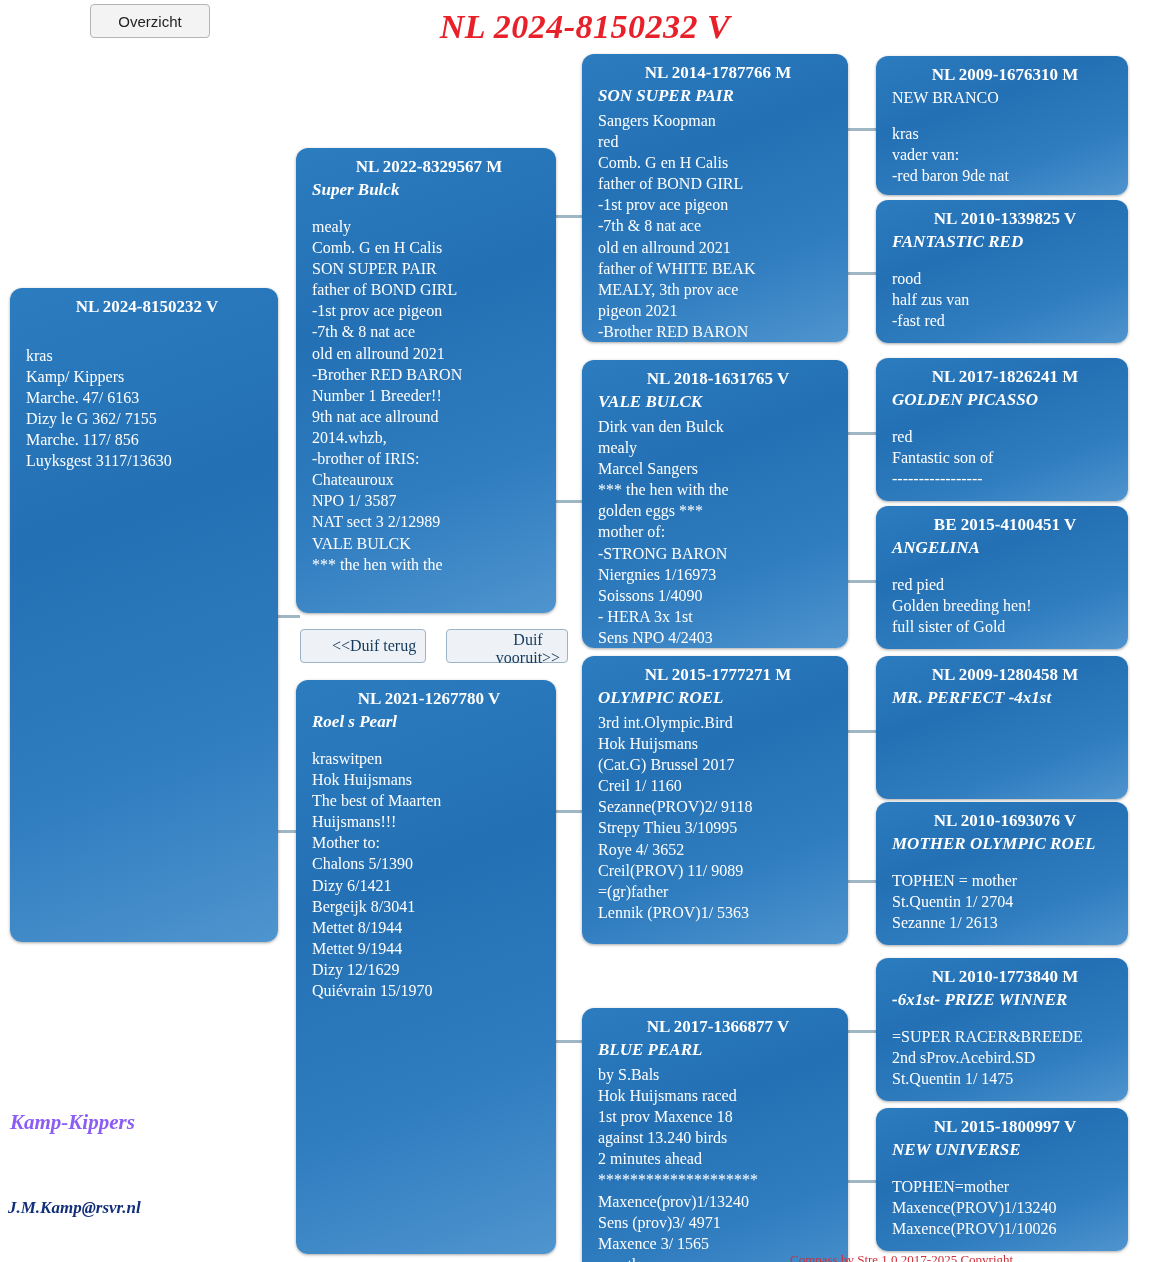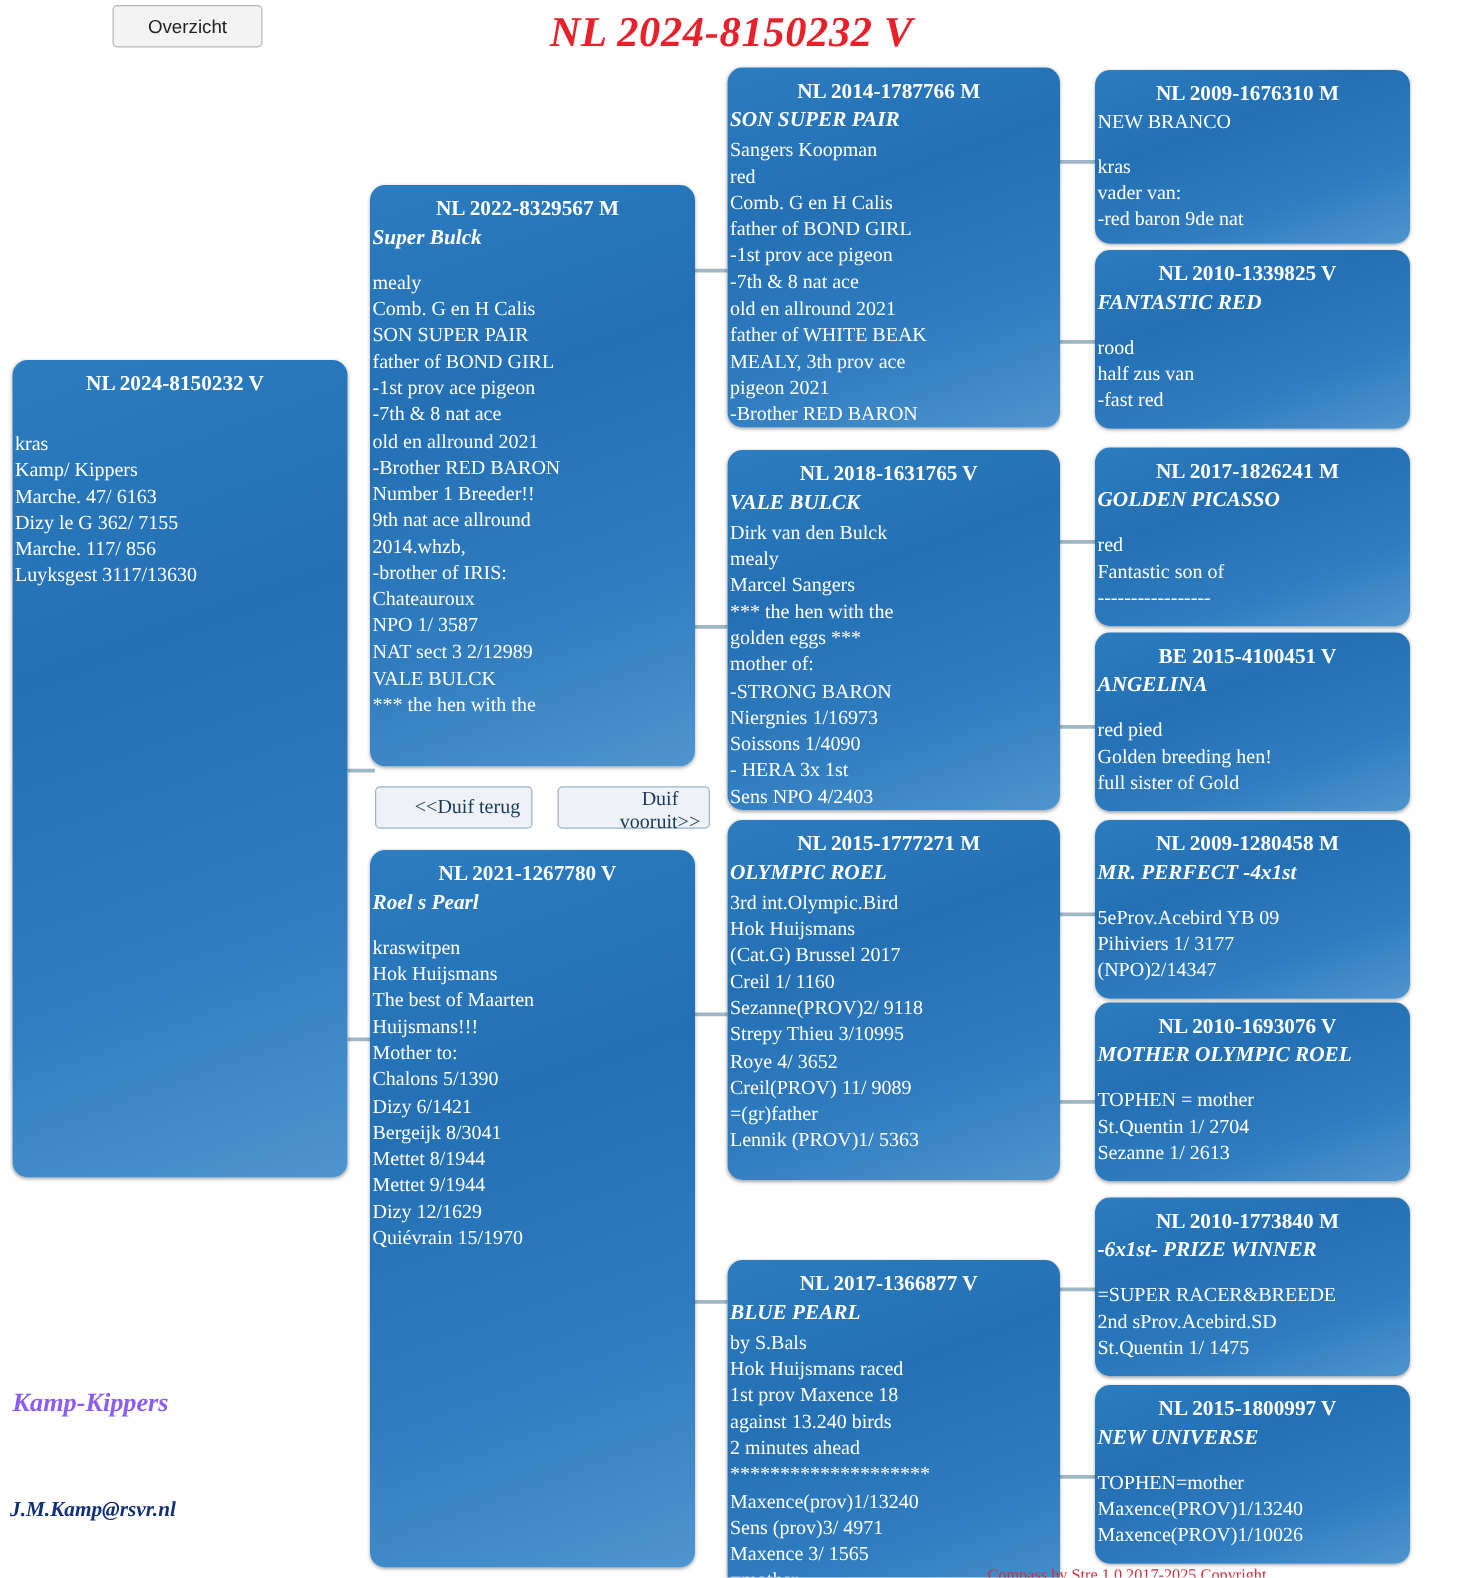--- a/index.html
+++ b/index.html
@@ -20,21 +20,21 @@
     font-family:"Liberation Serif", serif;
     font-style:italic;font-weight:bold;font-size:34px;color:#e8202a;
     letter-spacing:0.5px;
   }
   .card{
     position:absolute;
     border-radius:12px;
     background:linear-gradient(160deg,#2c7cc0 0%,#2470b4 35%,#2f7cbf 70%,#4f95cf 100%);
     color:#ffffff;
     box-shadow:0 1px 3px rgba(0,0,0,.35);
-    padding:8px 10px 6px 2px;
+    padding:8px 10px 6px 16px;
     box-sizing:border-box;
     overflow:hidden;
     line-height:1.32;
     font-size:16px;
   }
   .card .t1{font-weight:bold;text-align:center;font-size:17px;line-height:1.35;}
   .card .t2{font-weight:bold;font-style:italic;font-size:17px;line-height:1.35;}
   .card .body{margin-top:2px;white-space:pre-line;}
   .card .gap{height:12px;}
   .connector{position:absolute;background:#9fb6c4;}
@@ -233,23 +233,20 @@
   <div class="gap"></div>
   <div class="body">red pied
 Golden breeding hen!
 full sister of Gold</div>
 </div>
 
 <div class="card" style="left:876px;top:656px;width:252px;height:143px;">
   <div class="t1">NL 2009-1280458 M</div>
   <div class="t2">MR. PERFECT  -4x1st</div>
   <div class="gap"></div>
-  <div class="body">5eProv.Acebird YB 09
-Pihiviers   1/ 3177
-       (NPO)2/14347</div>
 </div>
 
 <div class="card" style="left:876px;top:802px;width:252px;height:143px;">
   <div class="t1">NL 2010-1693076 V</div>
   <div class="t2">MOTHER OLYMPIC ROEL</div>
   <div class="gap"></div>
   <div class="body">TOPHEN = mother
 St.Quentin   1/ 2704
 Sezanne      1/ 2613</div>
 </div>

